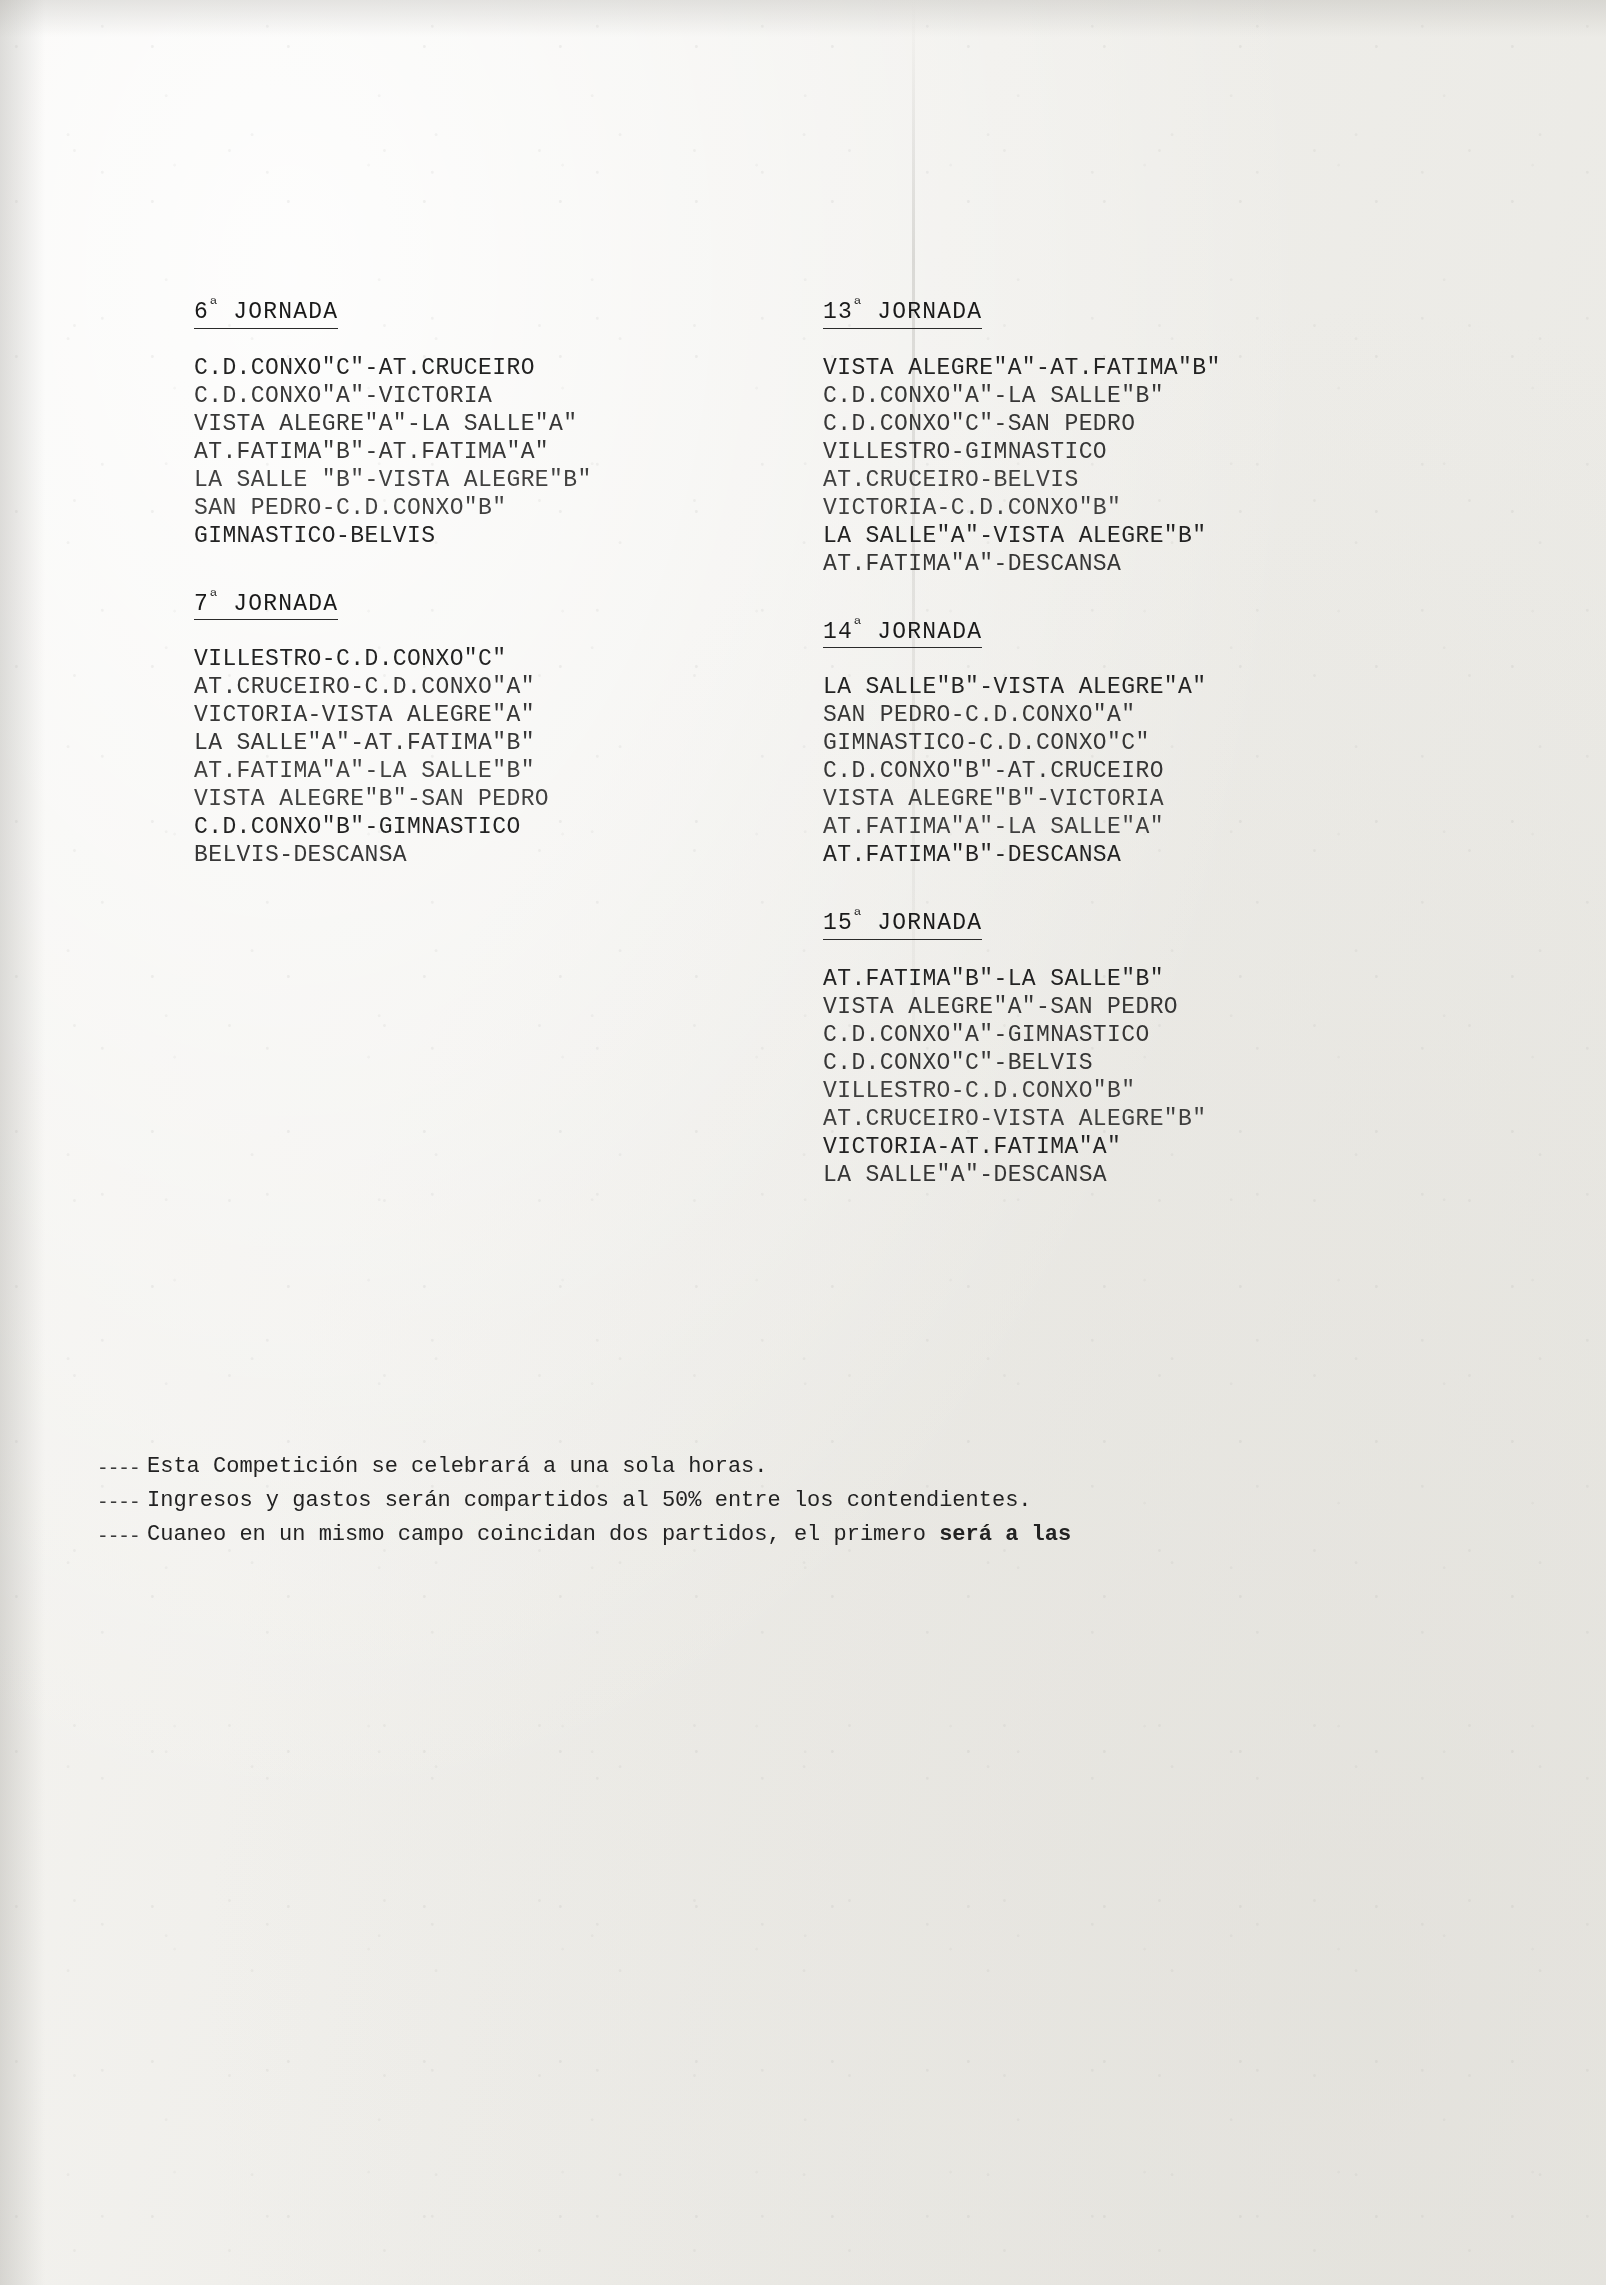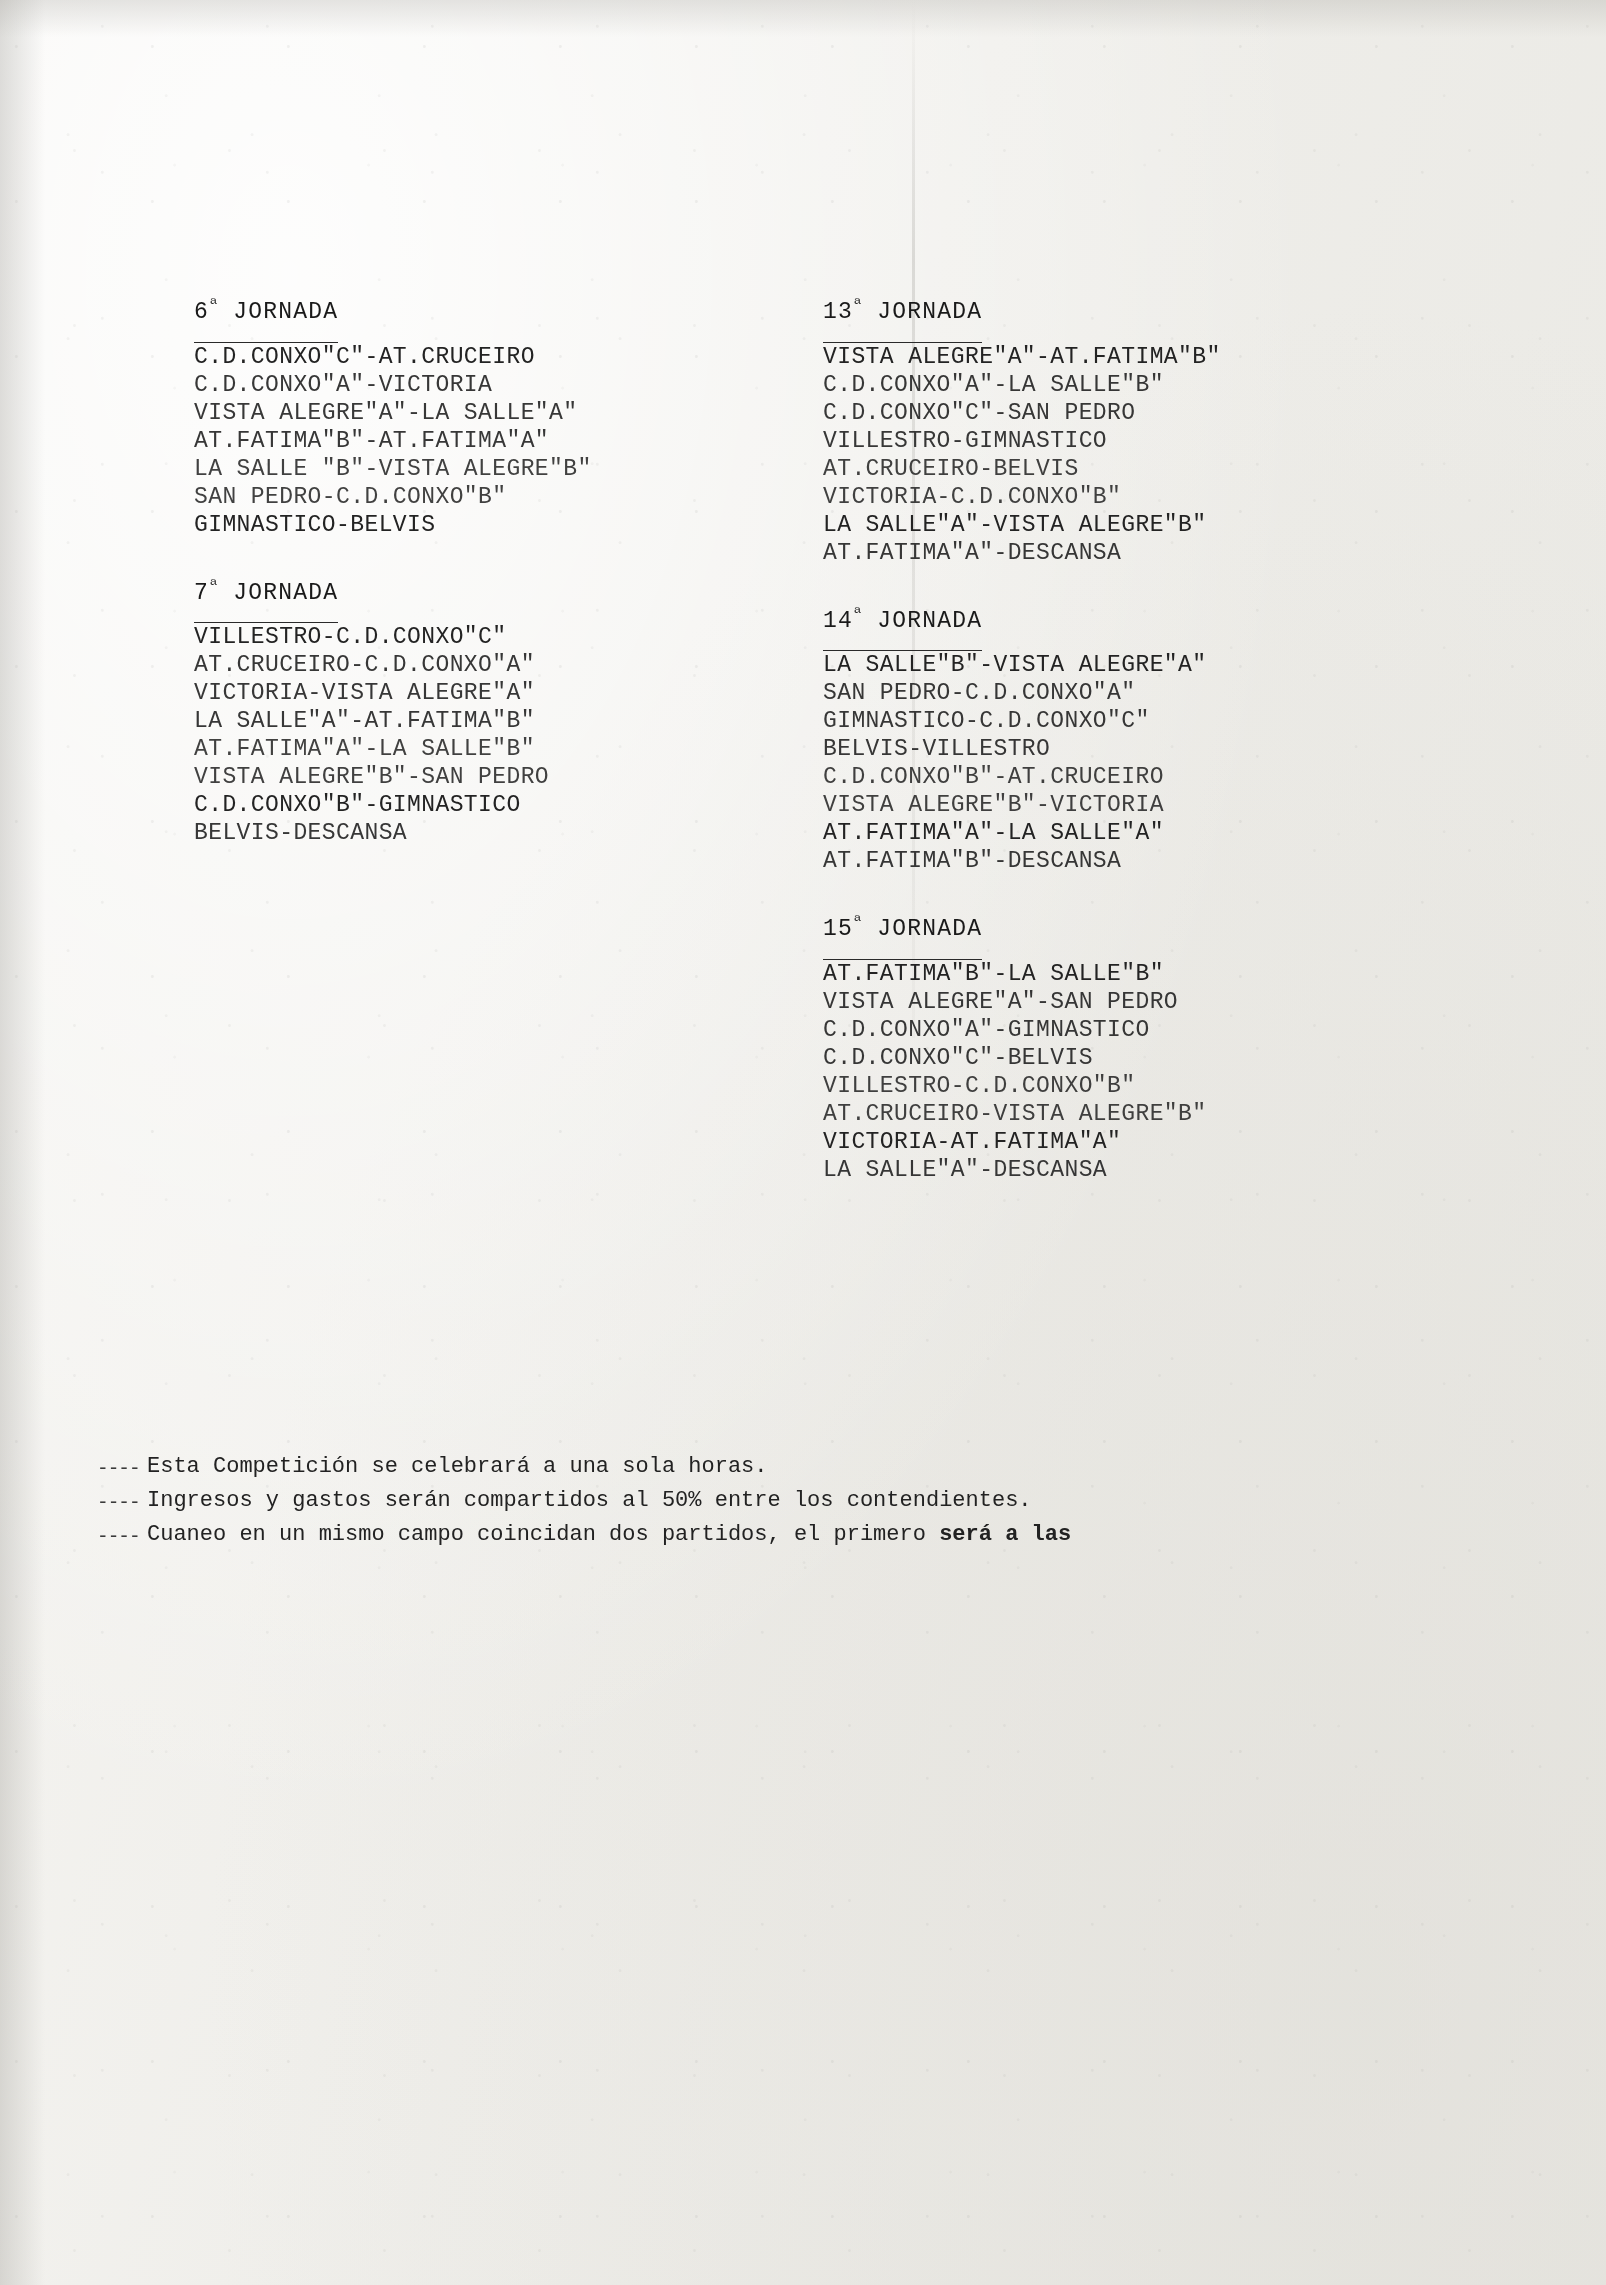--- a/index.html
+++ b/index.html
@@ -72,21 +72,22 @@
   .col-left  { left: 194px; top: 291px; width: 602px; }
   .col-right { left: 823px; top: 291px; width: 660px; }
 
   .jornada-block { margin-bottom: 33px; }
 
   .jornada-title {
     font-size: 23px;
     letter-spacing: 1.2px;
     display: inline-block;
     border-bottom: 1.9px solid #2a2a2a;
-    padding-bottom: 15px;
+    padding-bottom: 1px;
+    margin-bottom: 25px;
     color: #1a1a1a;
   }
   .jornada-title .sup {
     font-size: 15.5px;
     vertical-align: super;
     letter-spacing: 0;
   }
 
   .match-list { margin: 0; padding: 0; list-style: none; }
   .match-list li {
@@ -196,21 +197,20 @@
 
     <div class="jornada-block">
       <div class="jornada-title">
         <span>14</span><span class="sup">ª</span>
         <span>JORNADA</span>
       </div>
       <ul class="match-list">
         <li>LA SALLE"B"-VISTA ALEGRE"A"</li>
         <li>SAN PEDRO-C.D.CONXO"A"</li>
         <li>GIMNASTICO-C.D.CONXO"C"</li>
-        <li>BELVIS-VILLESTRO</li>
         <li>C.D.CONXO"B"-AT.CRUCEIRO</li>
         <li>VISTA ALEGRE"B"-VICTORIA</li>
         <li>AT.FATIMA"A"-LA SALLE"A"</li>
         <li>AT.FATIMA"B"-DESCANSA</li>
       </ul>
     </div>
 
     <div class="jornada-block">
       <div class="jornada-title">
         <span>15</span><span class="sup">ª</span>

